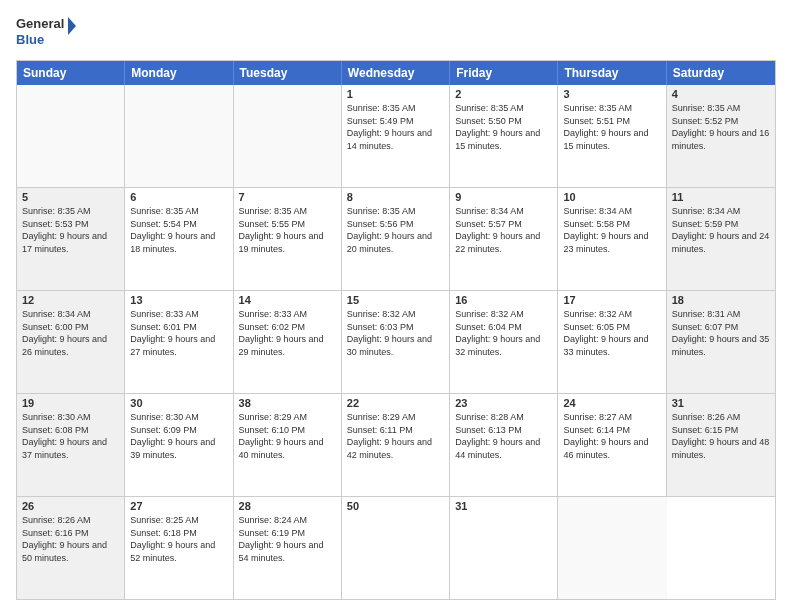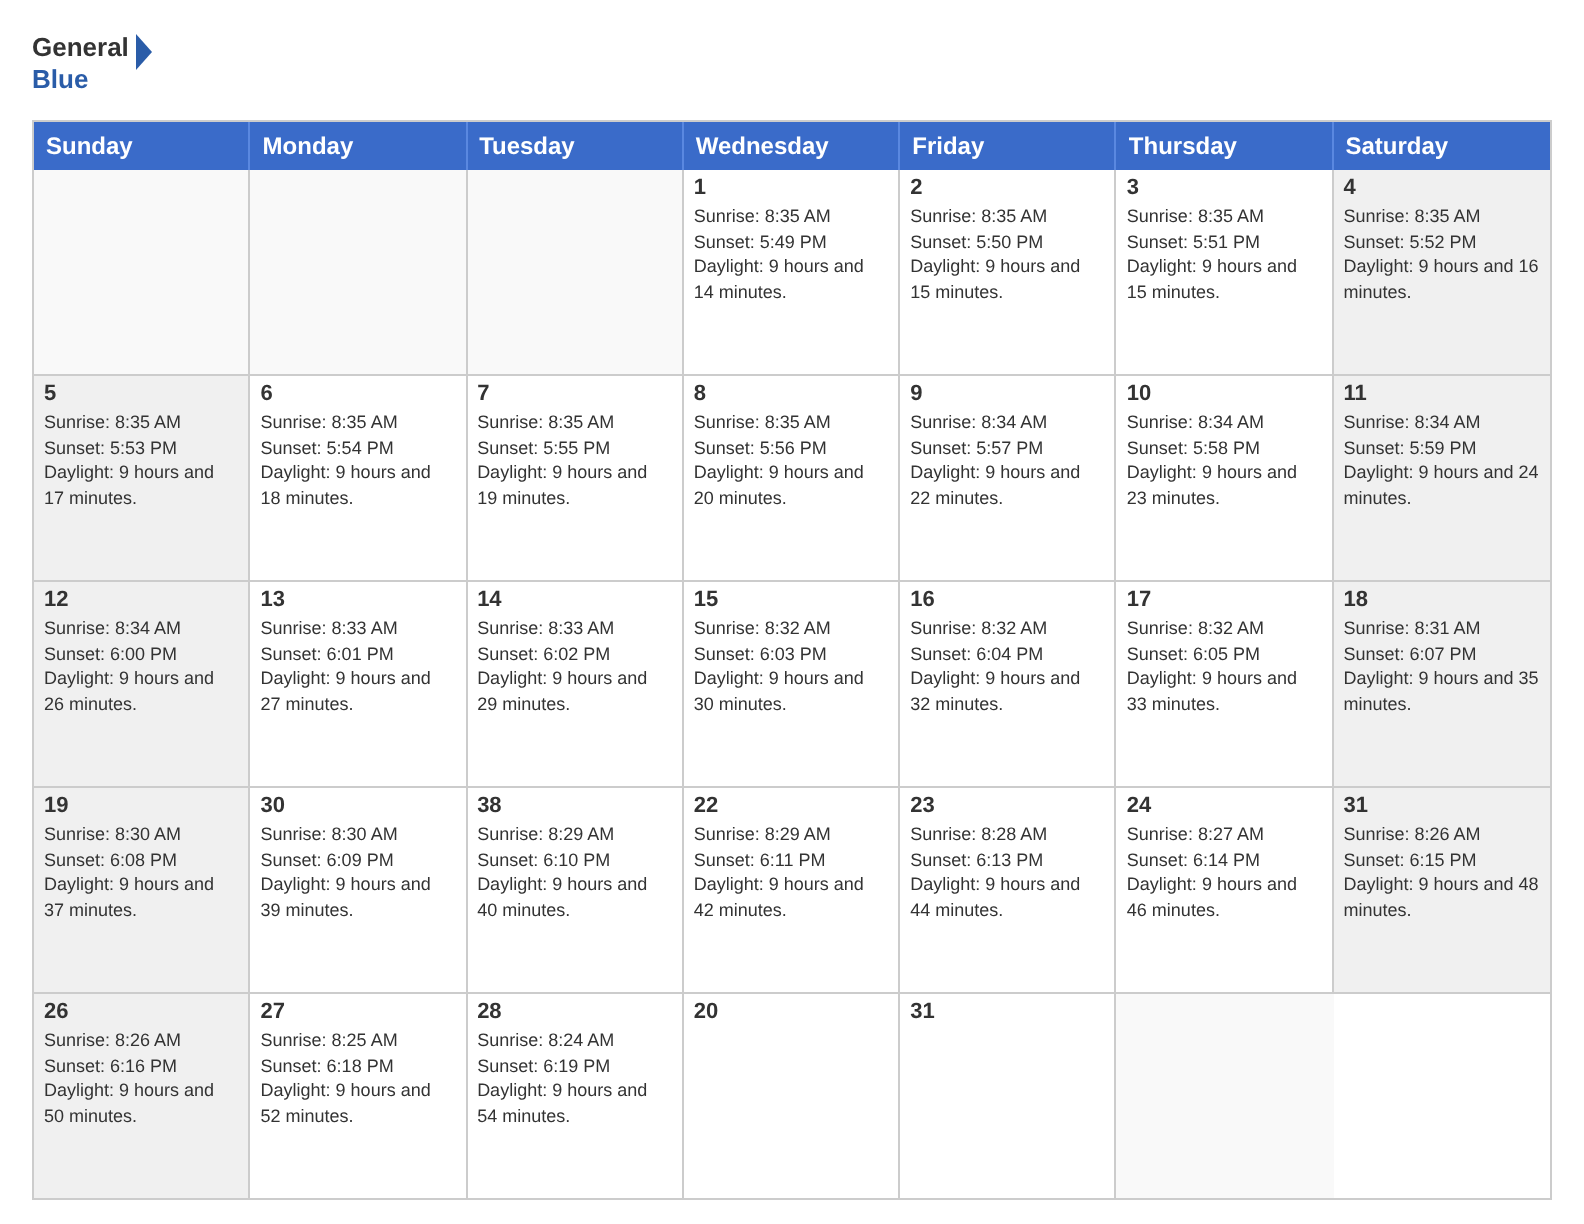--- a/index.html
+++ b/index.html
@@ -302,21 +302,21 @@
             Sunrise: 8:25 AM<br>Sunset: 6:18 PM<br>Daylight: 9 hours and 52 minutes.
           </div>
         </div>
           <div class="cal-cell">
           <div class="day-num">28</div>
           <div class="cell-info">
             Sunrise: 8:24 AM<br>Sunset: 6:19 PM<br>Daylight: 9 hours and 54 minutes.
           </div>
         </div>
           <div class="cal-cell">
-          <div class="day-num">20</div>
+          <div class="day-num">50</div>
         </div>
           <div class="cal-cell">
           <div class="day-num">31</div>
         </div>
           <div class="cal-cell empty"></div>
         </div>
       </div>
   </div>
 </div>
 

